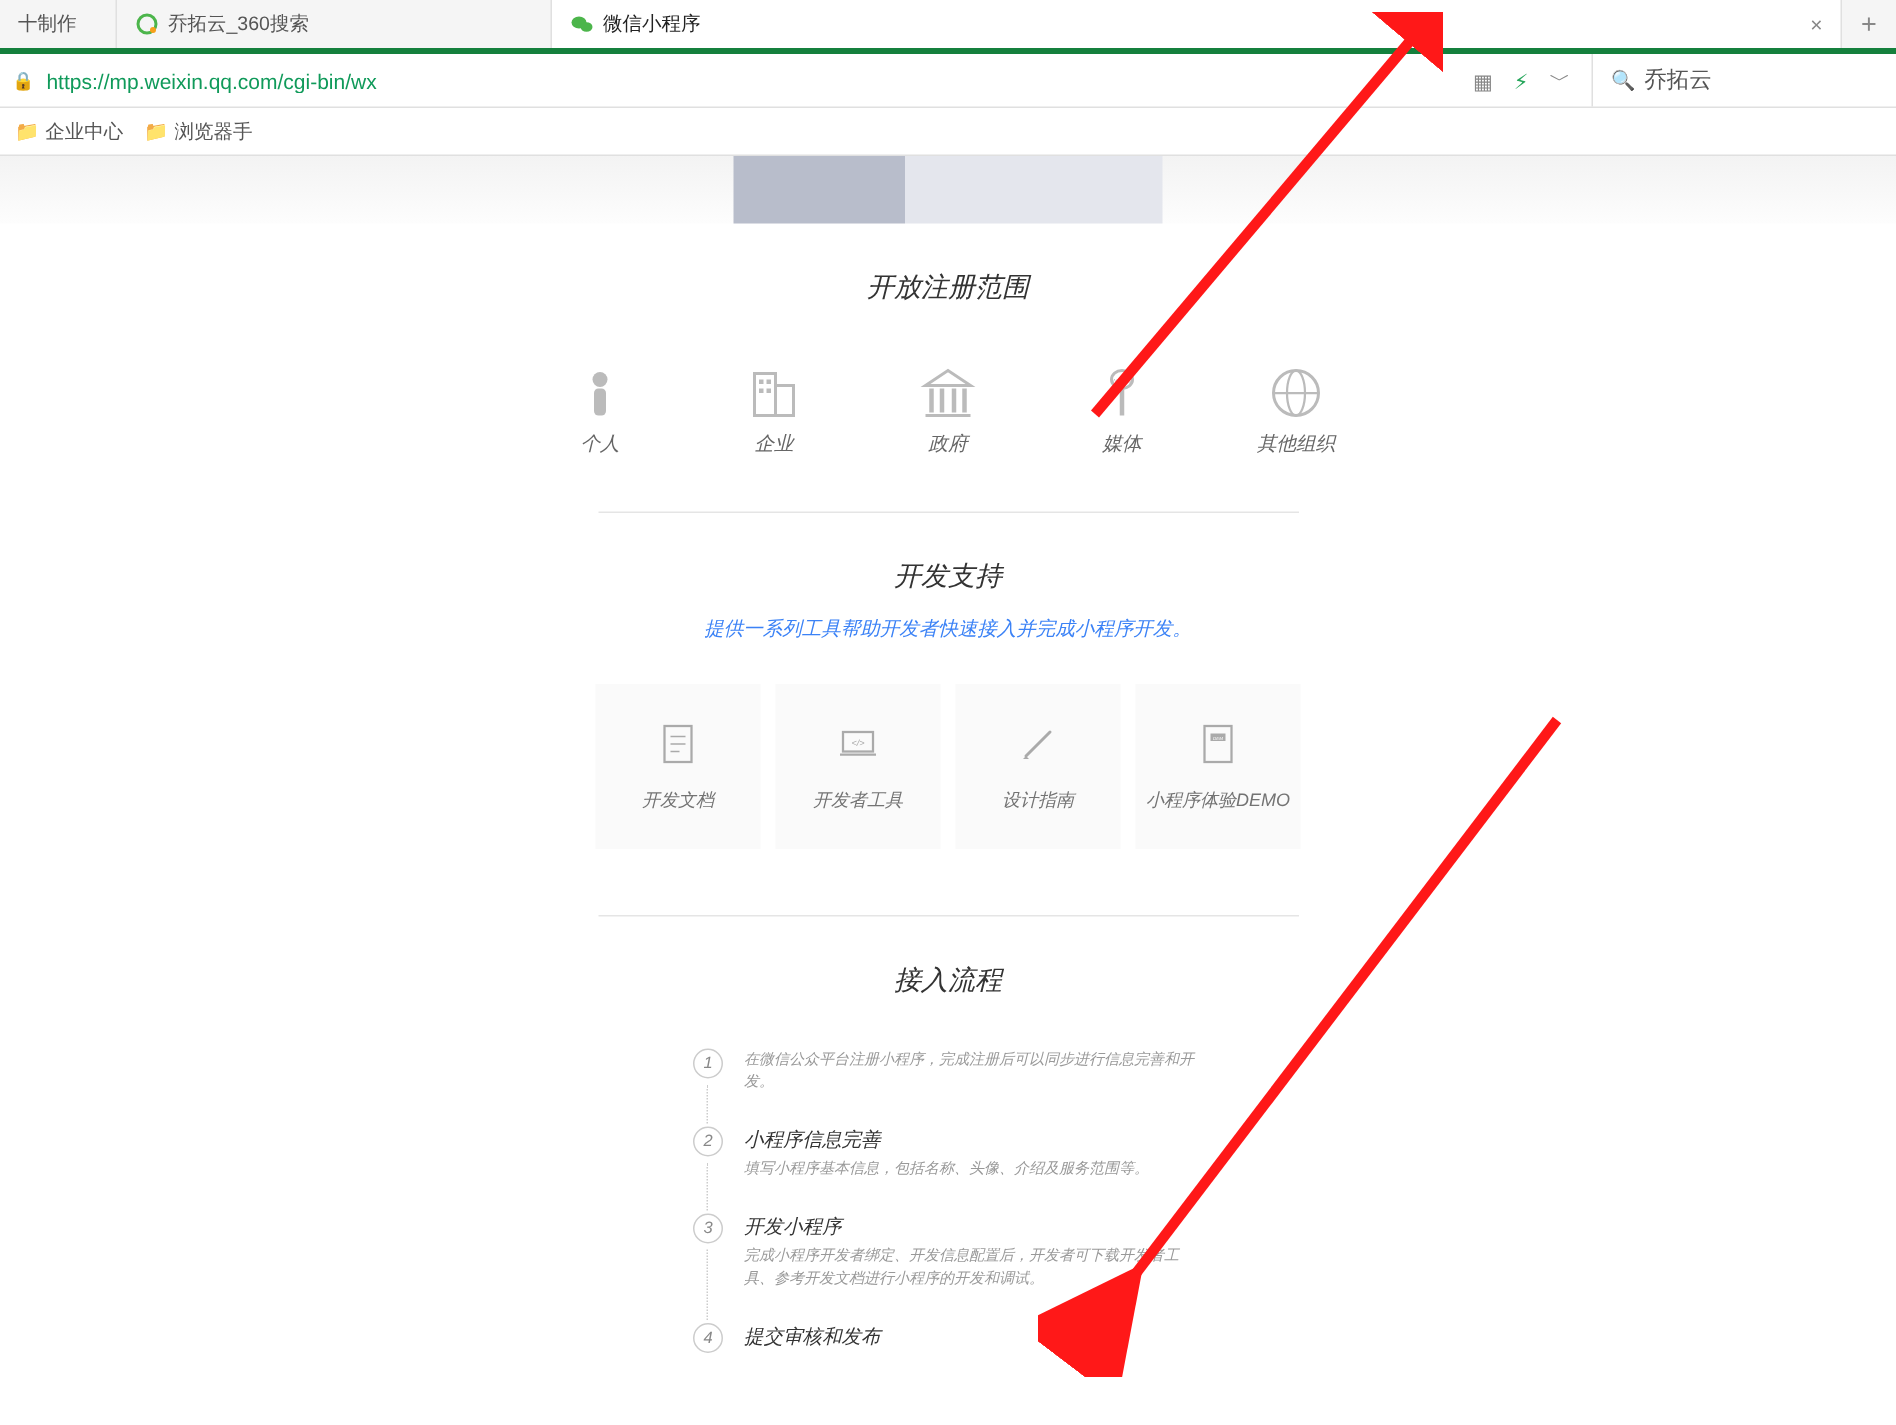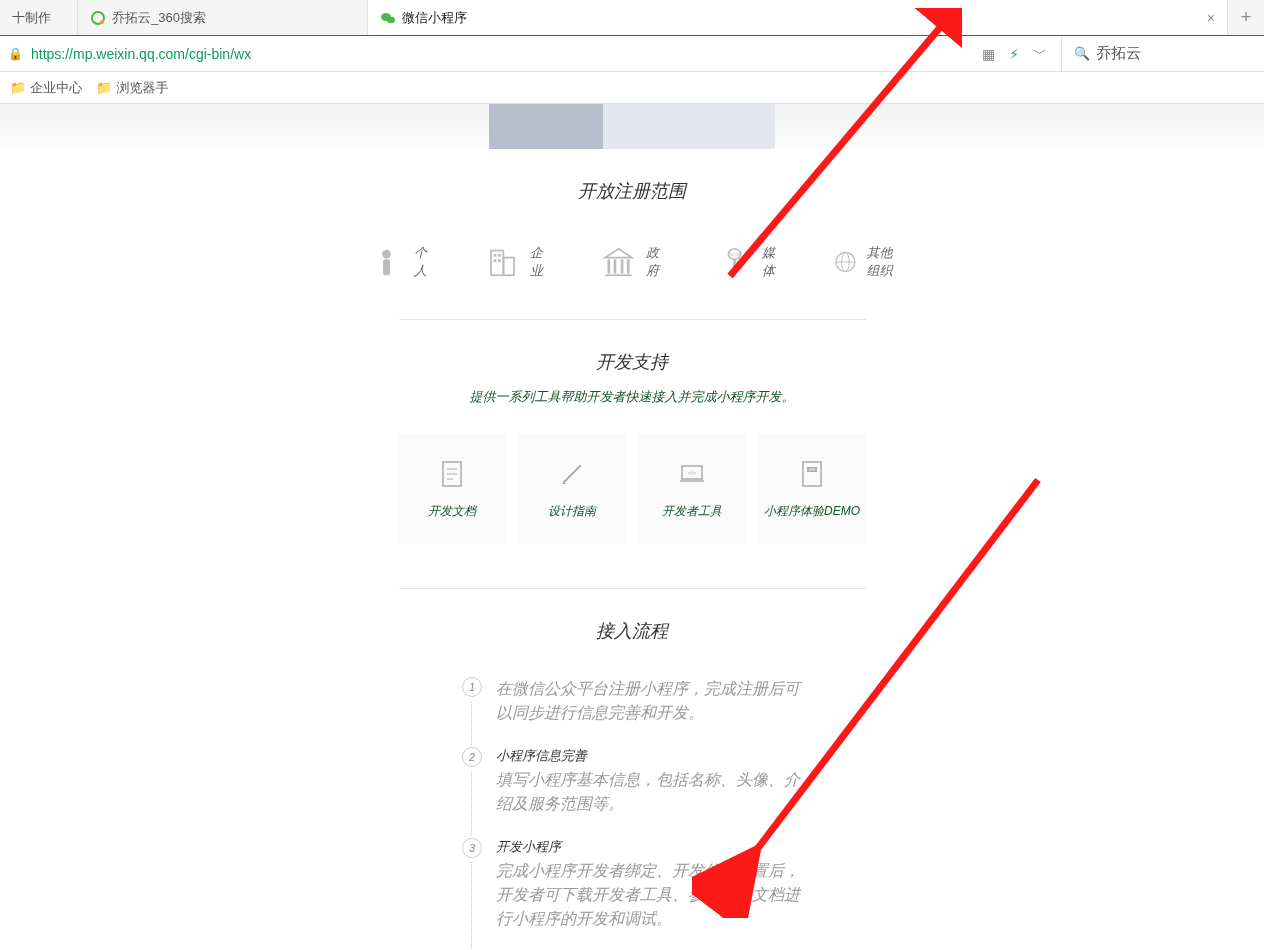--- a/index.html
+++ b/index.html
@@ -11,21 +11,21 @@
       overflow: hidden;
       position: relative;
     }
     
     
     .tab-bar {
       height: 36px;
       background: #f5f5f5;
       display: flex;
       align-items: stretch;
-      border-bottom: 1px solid #15803d;
+      border-bottom: 4px solid #15803d;
     }
     .tab {
       display: flex;
       align-items: center;
       padding: 0 12px;
       font-size: 13px;
       color: #555;
       border-right: 1px solid #e0e0e0;
       cursor: pointer;
       gap: 6px;
@@ -122,33 +122,33 @@
       font-style: italic;
     }
     .section-title {
       font-size: 18px;
       color: #333;
       font-weight: 400;
       margin-bottom: 14px;
     }
     .section-sub {
       font-size: 13px;
-      color: #14532d;
+      color: #3b82f6;
       margin-bottom: 28px;
     }
     
     .scope-row {
       display: flex;
       justify-content: center;
       gap: 52px;
       padding-bottom: 36px;
     }
     .scope-item {
       display: flex;
-      flex-direction: row;
+      flex-direction: column;
       align-items: center;
       gap: 4px;
       width: 64px;
     }
     .scope-icon { width: 42px; height: 42px; color: #bbb; }
     .scope-label { font-size: 13px; color: #666; }
     
     .divider {
       width: 467px;
       height: 1px;
@@ -167,21 +167,21 @@
       height: 110px;
       background: #fafafa;
       display: flex;
       flex-direction: column;
       align-items: center;
       justify-content: center;
       gap: 14px;
       cursor: pointer;
     }
     .card-icon { width: 30px; height: 30px; color: #aaa; }
-    .card-label { font-size: 12px; color: #14532d; }
+    .card-label { font-size: 12px; color: #737373; }
     
     .steps {
       width: 340px;
       margin: 0 auto;
       text-align: left;
     }
     .step {
       display: flex;
       gap: 14px;
       margin-bottom: 22px;
@@ -196,21 +196,21 @@
       color: #888;
       display: flex;
       align-items: center;
       justify-content: center;
       flex-shrink: 0;
       background: #fff;
       z-index: 1;
     }
     .step-body { flex: 1; }
     .step-title { font-size: 13px; color: #333; margin-bottom: 3px; }
-    .step-desc { font-size: 16px; color: #999; line-height: 1.5; }
+    .step-desc { font-size: 10px; color: #999; line-height: 1.5; }
     .step-dots {
       position: absolute;
       left: 9px;
       top: 24px;
       bottom: -20px;
       border-left: 1px dotted #ccc;
     }
     .step:last-of-type .step-dots { display:none; }
     
     
@@ -337,32 +337,32 @@
         <svg class="card-icon" viewBox="0 0 30 30">
             <rect x="6" y="3" width="18" height="24" fill="none" stroke="#aaa" stroke-width="1.5"></rect>
             <line x1="10" y1="10" x2="20" y2="10" stroke="#aaa"></line>
             <line x1="10" y1="15" x2="20" y2="15" stroke="#aaa"></line>
             <line x1="10" y1="20" x2="16" y2="20" stroke="#aaa"></line>
           </svg>
         <span class="card-label">开发文档</span>
       </div>
       <div class="card">
         <svg class="card-icon" viewBox="0 0 30 30">
-            <line x1="7" y1="23" x2="23" y2="7" stroke="#aaa" stroke-width="2" stroke-linecap="round"></line>
-            <polygon points="5,25 7,23 9,25" fill="#aaa"></polygon>
-          </svg>
-        <span class="card-label">设计指南</span>
-      </div>
-      <div class="card">
-        <svg class="card-icon" viewBox="0 0 30 30">
             <rect x="5" y="7" width="20" height="13" fill="none" stroke="#aaa" stroke-width="1.5"></rect>
             <text x="15" y="16" font-size="6" fill="#aaa" text-anchor="middle">&lt;/&gt;</text>
             <line x1="3" y1="22" x2="27" y2="22" stroke="#aaa" stroke-width="1.5"></line>
           </svg>
         <span class="card-label">开发者工具</span>
+      </div>
+      <div class="card">
+        <svg class="card-icon" viewBox="0 0 30 30">
+            <line x1="7" y1="23" x2="23" y2="7" stroke="#aaa" stroke-width="2" stroke-linecap="round"></line>
+            <polygon points="5,25 7,23 9,25" fill="#aaa"></polygon>
+          </svg>
+        <span class="card-label">设计指南</span>
       </div>
       <div class="card">
         <svg class="card-icon" viewBox="0 0 30 30">
             <rect x="6" y="3" width="18" height="24" fill="none" stroke="#aaa" stroke-width="1.5"></rect>
             <rect x="10" y="8" width="10" height="5" fill="#aaa"></rect>
             <text x="15" y="12" font-size="3" fill="#fff" text-anchor="middle">DEM</text>
           </svg>
         <span class="card-label">小程序体验DEMO</span>
       </div>
     </div>

